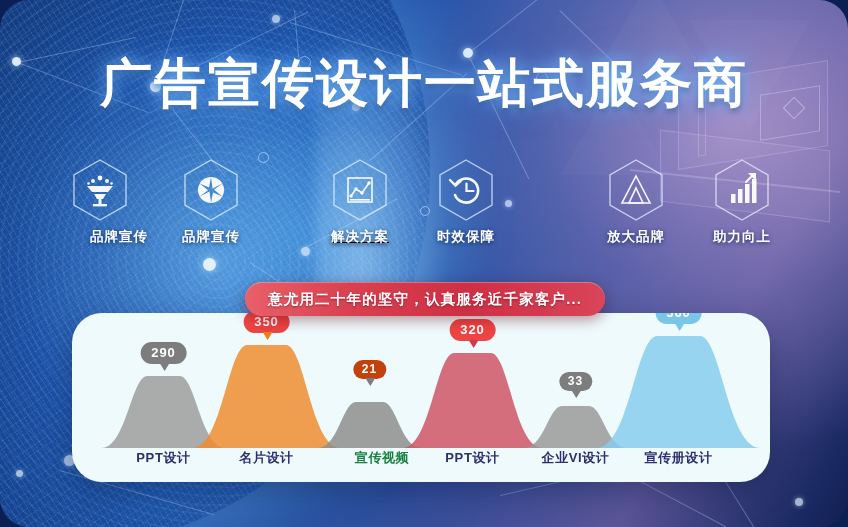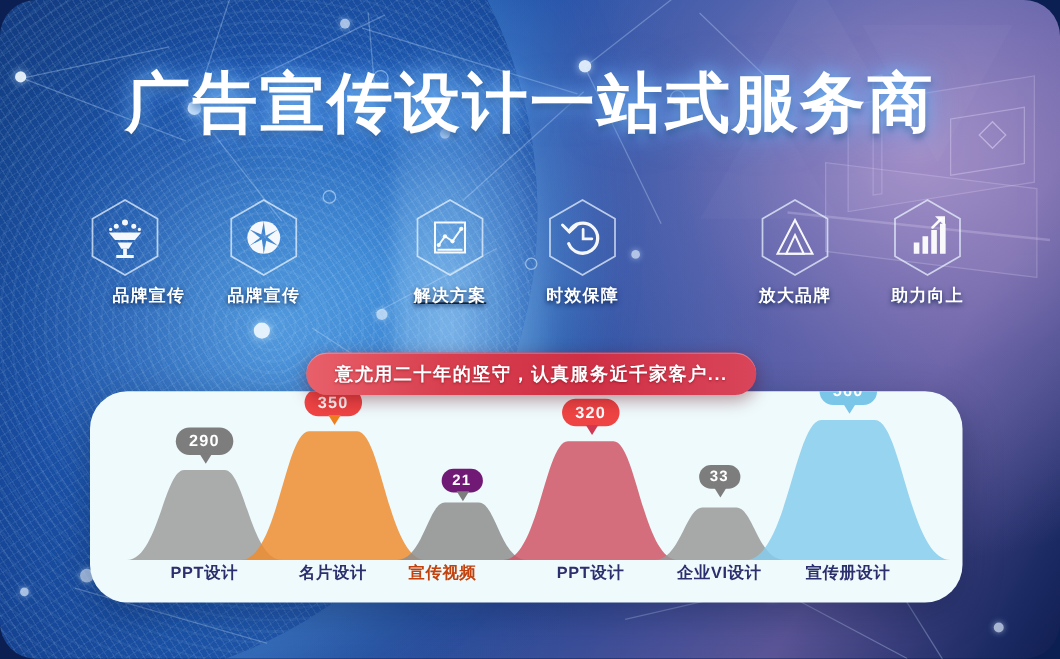--- a/index.html
+++ b/index.html
@@ -284,29 +284,29 @@
           <path d="M 29.5 135 C 54.300000000000004 135 59.26 63 75.38 63 L 107.62 63 C 123.74000000000001 63 128.7 135 153.5 135 Z" fill="#9e9e9e" fill-opacity="0.85"></path>
           <path d="M 120.5 135 C 150.1 135 156.01999999999998 32 175.26 32 L 213.74 32 C 232.98000000000002 32 238.9 135 268.5 135 Z" fill="#ee8c2f" fill-opacity="0.85"></path>
           <path d="M 245.5 135 C 266.3 135 270.46 89 283.98 89 L 311.02 89 C 324.54 89 328.7 135 349.5 135 Z" fill="#8e8e8e" fill-opacity="0.85"></path>
           <path d="M 330.5 135 C 358.5 135 364.1 40 382.3 40 L 418.7 40 C 436.9 40 442.5 135 470.5 135 Z" fill="#cf5566" fill-opacity="0.85"></path>
           <path d="M 451.5 135 C 472.3 135 476.46 93 489.98 93 L 517.02 93 C 530.54 93 534.7 135 555.5 135 Z" fill="#9a9a9a" fill-opacity="0.85"></path>
           <path d="M 524.5 135 C 557.3 135 563.86 23 585.18 23 L 627.82 23 C 649.14 23 655.7 135 688.5 135 Z" fill="#86cdec" fill-opacity="0.85"></path>
         </svg>
       <div id="bubbles">
           <div class="bubble" style="left: 91.5px; top: 29px; background: rgb(125, 125, 125);">290<span class="tail" style="border-top: 8px solid rgb(125, 125, 125);"></span></div>
           <div class="bubble" style="left: 194.5px; top: -2px; background: #ef4444;">350<span class="tail" style="border-top: 8px solid rgb(238, 127, 31);"></span></div>
-          <div class="bubble sm" style="left: 297.5px; top: 62px; background: #701a75;">21<span class="tail" style="border-top: 8px solid rgb(125, 125, 125);"></span></div>
+          <div class="bubble sm" style="left: 297.5px; top: 47px; background: #c2410c;">21<span class="tail" style="border-top: 8px solid rgb(125, 125, 125);"></span></div>
           <div class="bubble" style="left: 400.5px; top: 6px; background: #ef4444;">320<span class="tail" style="border-top: 8px solid rgb(207, 58, 82);"></span></div>
           <div class="bubble sm" style="left: 503.5px; top: 59px; background: rgb(125, 125, 125);">33<span class="tail" style="border-top: 8px solid rgb(125, 125, 125);"></span></div>
           <div class="bubble" style="left: 606.5px; top: -11px; background: rgb(121, 198, 233);">560<span class="tail" style="border-top: 8px solid rgb(121, 198, 233);"></span></div>
         </div>
       <div class="xlabels" id="xlabels">
           <div class="xlabel" style="left: 91.5px; color: rgb(43, 47, 110);">PPT设计</div>
           <div class="xlabel" style="left: 194.5px; color: rgb(43, 47, 110);">名片设计</div>
-          <div class="xlabel" style="left: 282px; color: #c2410c;">宣传视频</div>
+          <div class="xlabel" style="left: 310px; color: #15803d;">宣传视频</div>
           <div class="xlabel" style="left: 400.5px; color: rgb(43, 47, 110);">PPT设计</div>
           <div class="xlabel" style="left: 503.5px; color: rgb(43, 47, 110);">企业VI设计</div>
           <div class="xlabel" style="left: 606.5px; color: rgb(43, 47, 110);">宣传册设计</div>
         </div>
     </div>
   </div>
 
 </div>
 
 </body></html>

